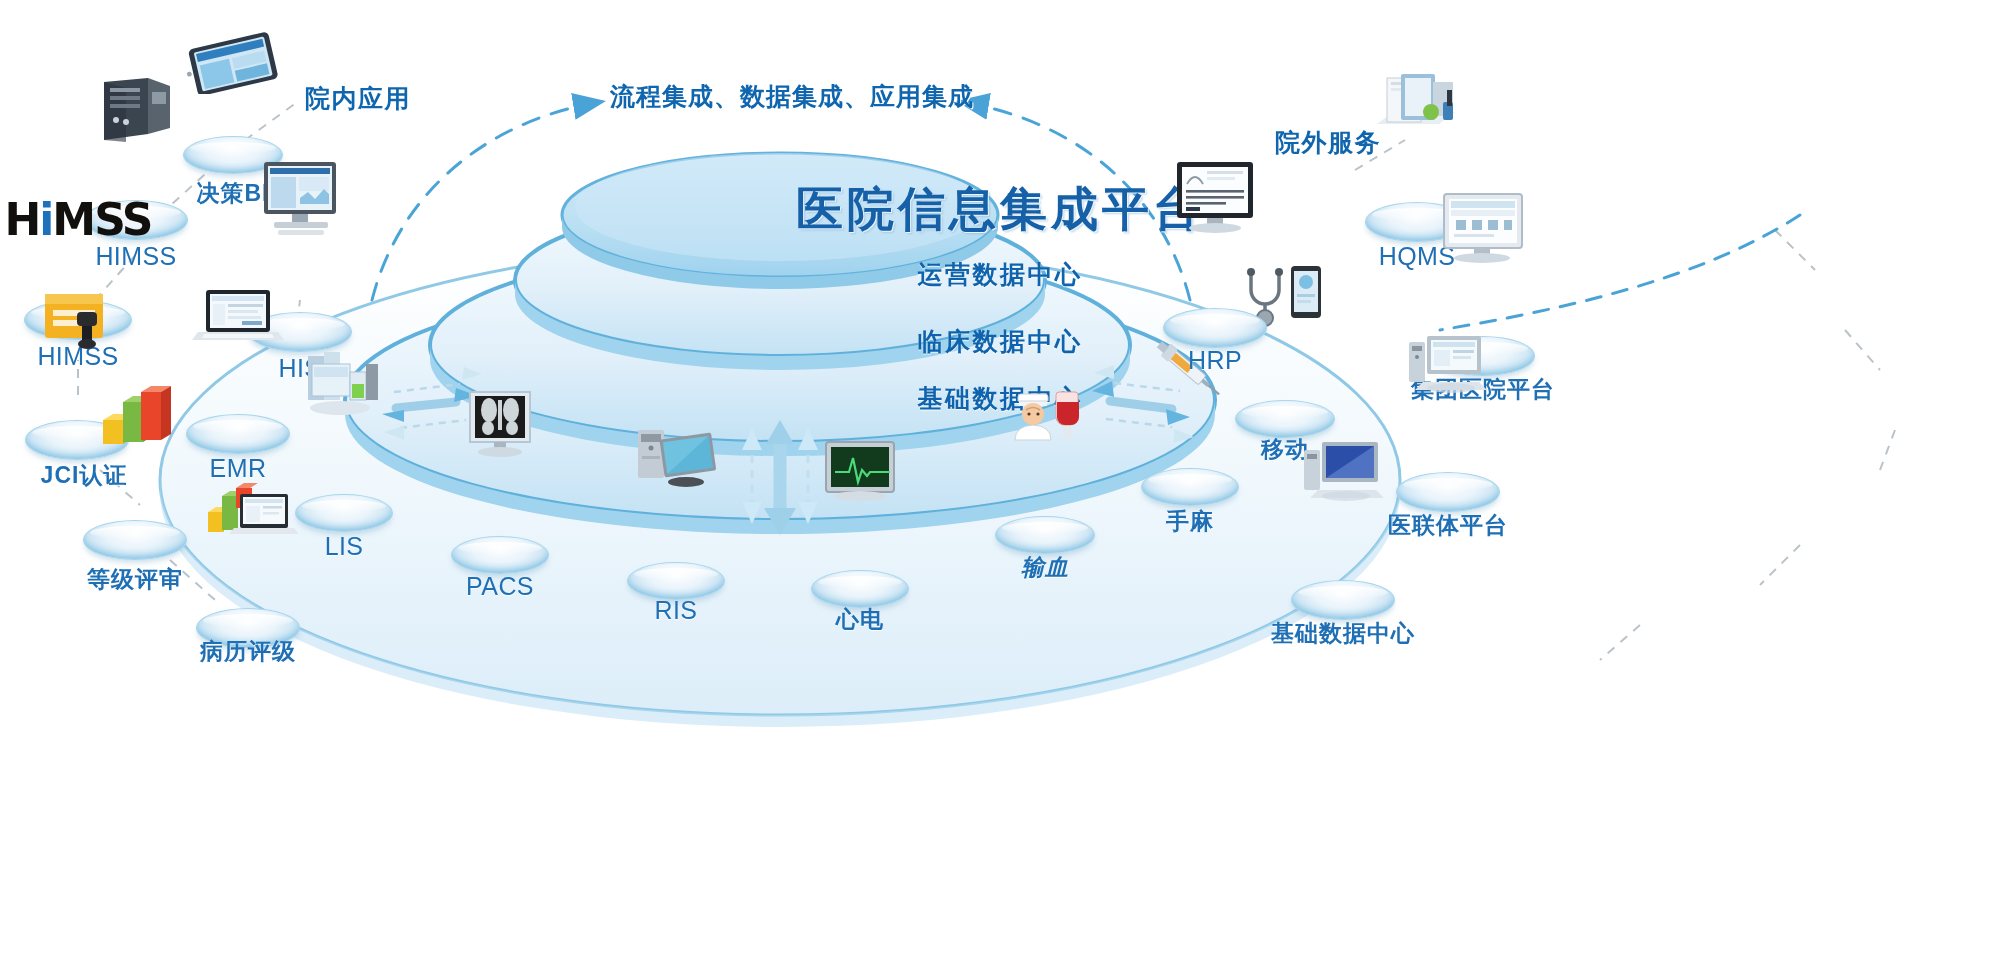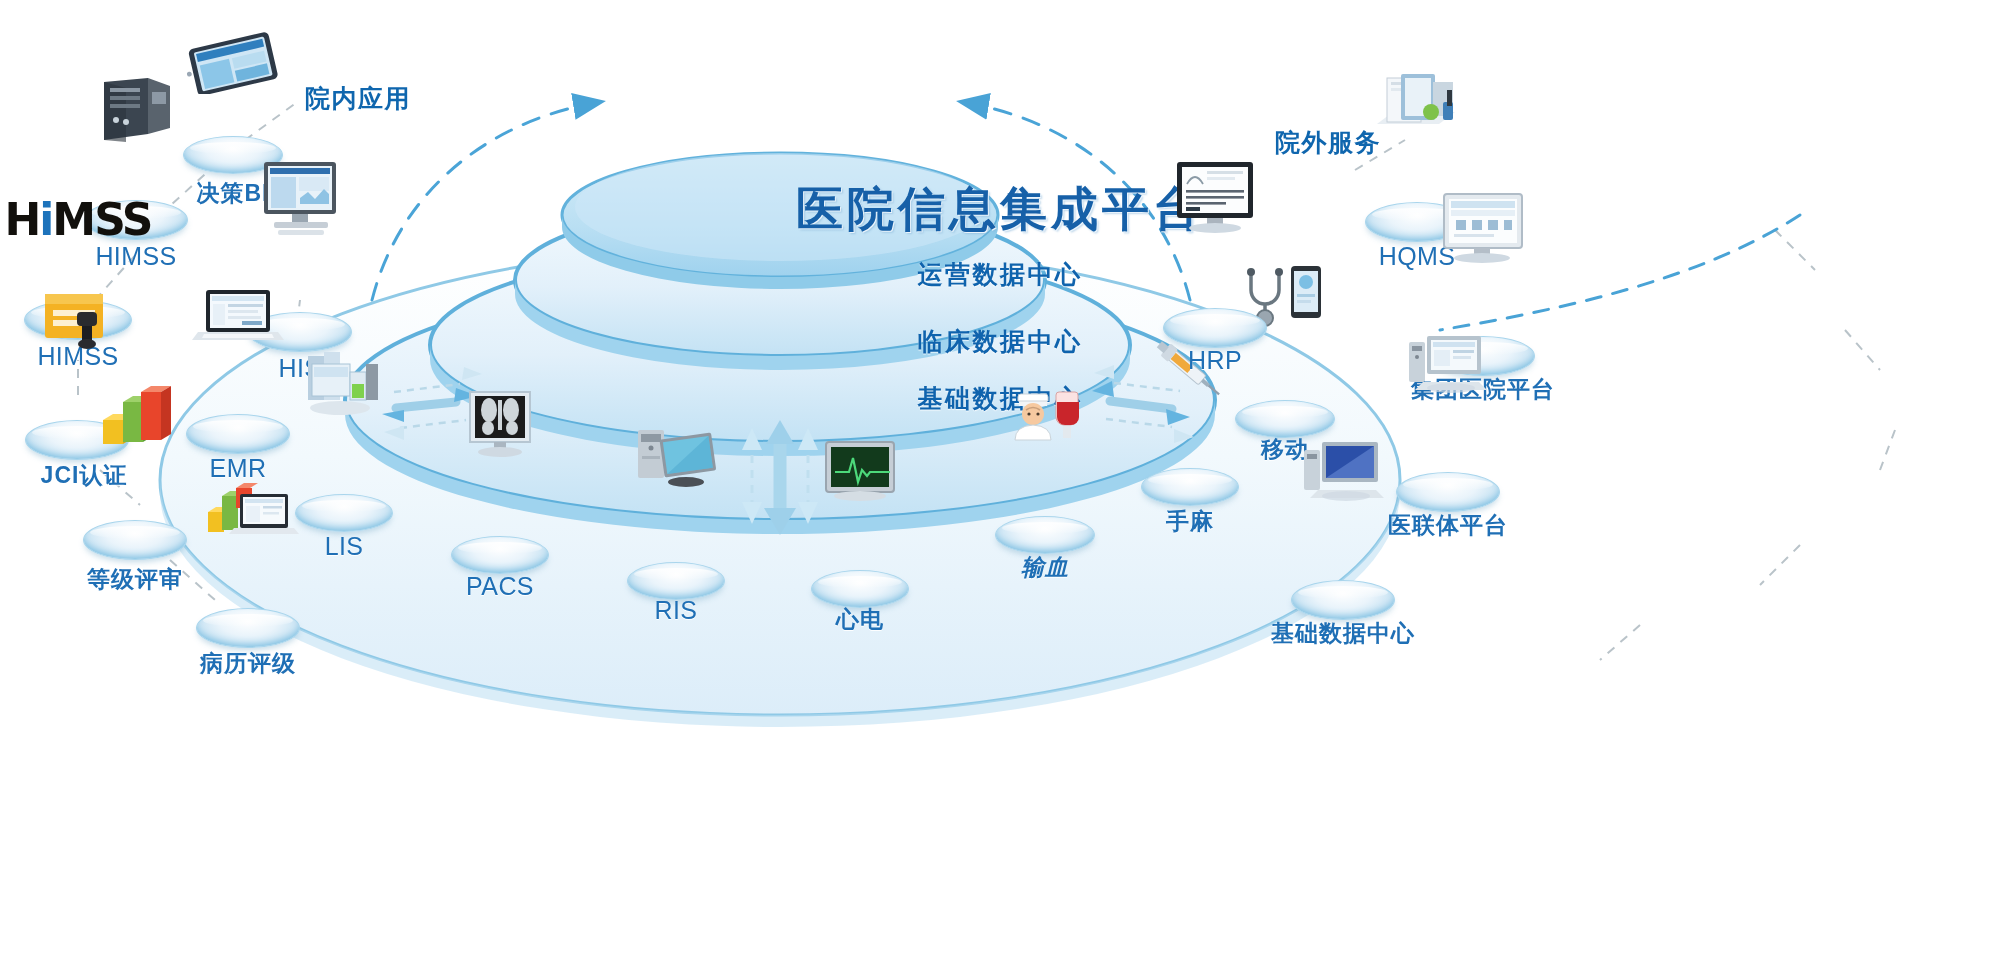--- a/index.html
+++ b/index.html
@@ -212,20 +212,21 @@
       <path d="M752,524 L742,502 L762,502 Z" fill="#cde8f6"></path>
       <path d="M808,524 L798,502 L818,502 Z" fill="#cde8f6"></path>
     </g>
   </svg>
 
   <div class="tier-text" id="platform-title" style="top:178px;">医院信息集成平台</div>
   <div class="tier-text tier-sub" style="top:258px;">运营数据中心</div>
   <div class="tier-text tier-sub" style="top:325px;">临床数据中心</div>
   <div class="tier-text tier-sub" style="top:382px;">基础数据中心</div>
 
+  <div class="arc-label" style="left:610px; top:80px;">流程集成、数据集成、应用集成</div>
   <div class="sect-head" style="left:305px; top:82px;">院内应用</div>
   <div class="sect-head" style="left:1275px; top:126px;">院外服务</div>
 
   <div class="node" style="left:233px; top:118px;">
     <div class="puck" style="width:100px;height:38px;top:18px;"></div>
     <svg class="art" width="106" height="62" style="bottom:24px;" viewBox="0 0 106 62">
       <g transform="rotate(-13 53 31)">
         <rect x="12" y="8" width="82" height="48" rx="5" fill="#2d3947"></rect>
         <rect x="17" y="12" width="72" height="40" rx="2" fill="#cfe6f5"></rect>
         <rect x="19" y="14" width="68" height="8" fill="#2f7fbe"></rect>
@@ -343,21 +344,21 @@
       <path d="M40,16 l8,-5 h14 l-8,5 z" fill="#f4876a"></path>
       <rect x="40" y="16" width="16" height="20" fill="#e8452b"></rect>
       <rect x="44" y="22" width="48" height="34" rx="2" fill="#262d35"></rect>
       <rect x="47" y="25" width="42" height="27" fill="#f6fafd"></rect>
       <rect x="49" y="27" width="38" height="4" fill="#d3e4f1"></rect>
       <rect x="50" y="34" width="14" height="16" fill="#e9f1f8"></rect>
       <rect x="67" y="34" width="19" height="2.5" fill="#c7d8e6"></rect>
       <rect x="67" y="40" width="16" height="2.5" fill="#dce7f0"></rect>
       <path d="M38,56 h60 l5,6 h-70 z" fill="#e2e8ee"></path>
     </svg>
-    <div class="cap cn" style="top:88px;">病历评级</div>
+    <div class="cap cn" style="top:76px;">病历评级</div>
   </div>
 
   <div class="node" style="left:344px; top:440px;">
     <div class="puck" style="width:98px;height:38px;top:54px;"></div>
     <svg class="art" width="100" height="76" style="bottom:14px;" viewBox="0 0 100 76">
       <rect x="14" y="6" width="16" height="44" fill="#b9cfe0"></rect>
       <rect x="30" y="2" width="16" height="48" fill="#cfe0ed"></rect>
       <rect x="18" y="14" width="38" height="32" fill="#e7f1f8" stroke="#a8c3d6"></rect>
       <rect x="20" y="17" width="34" height="10" fill="#cfe3f1"></rect>
       <rect x="56" y="22" width="16" height="28" fill="#dfeaf2" stroke="#a8c3d6"></rect>

